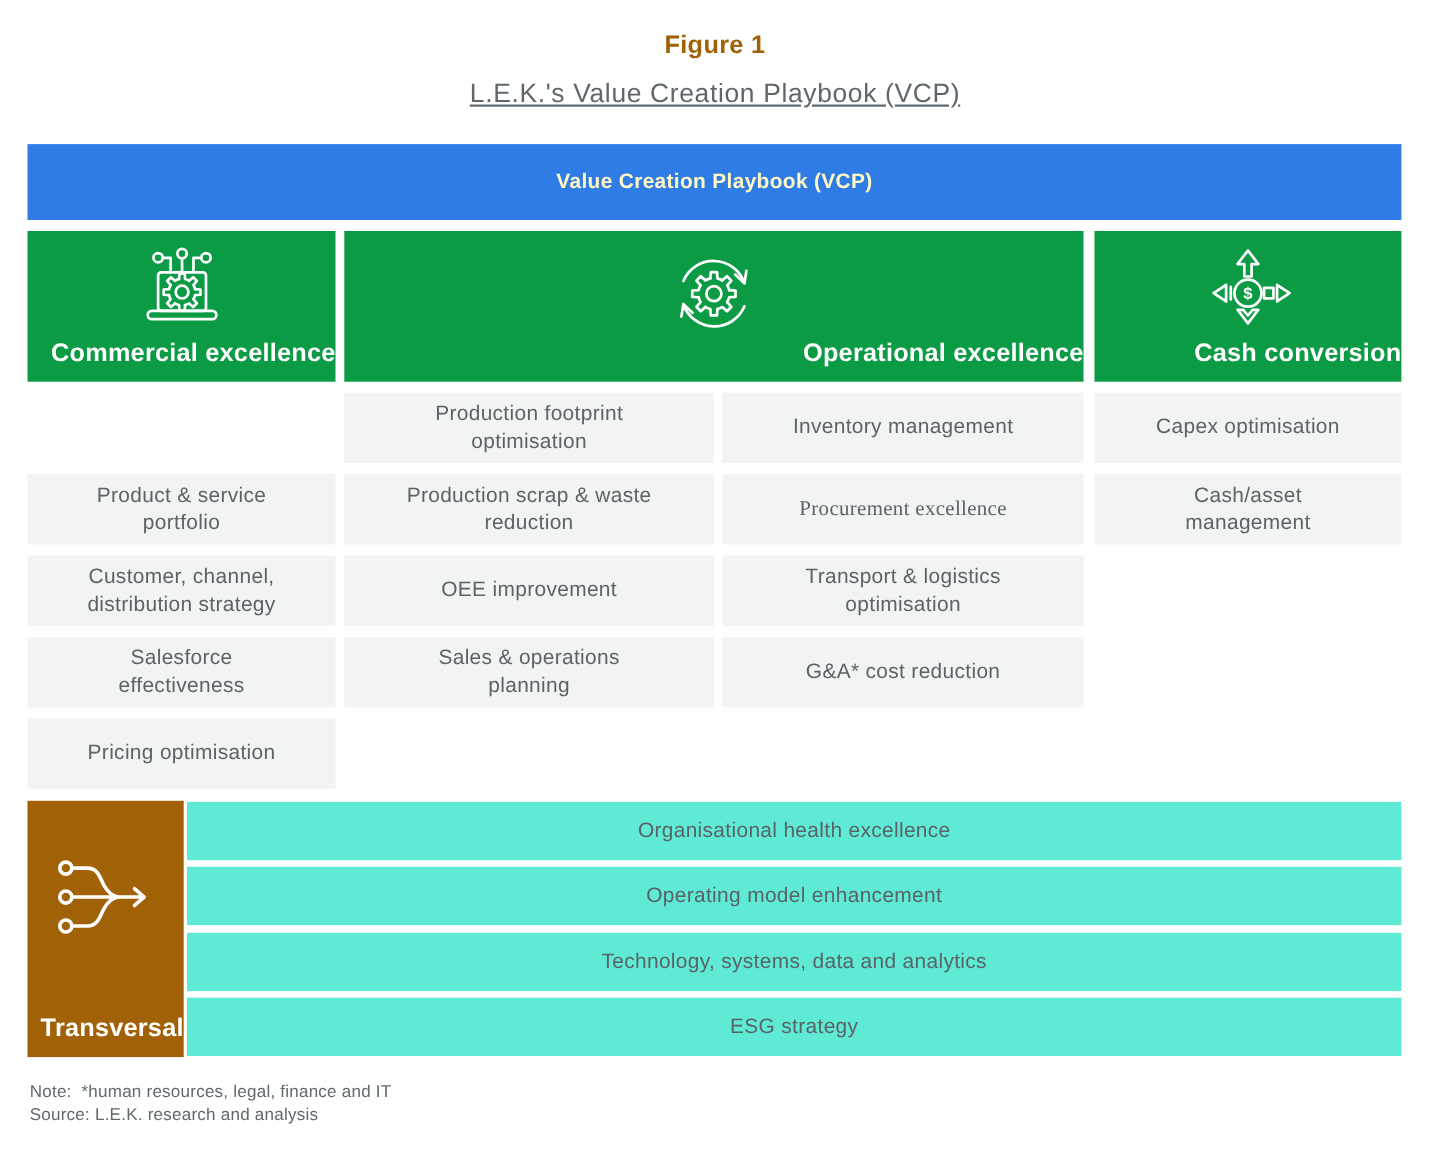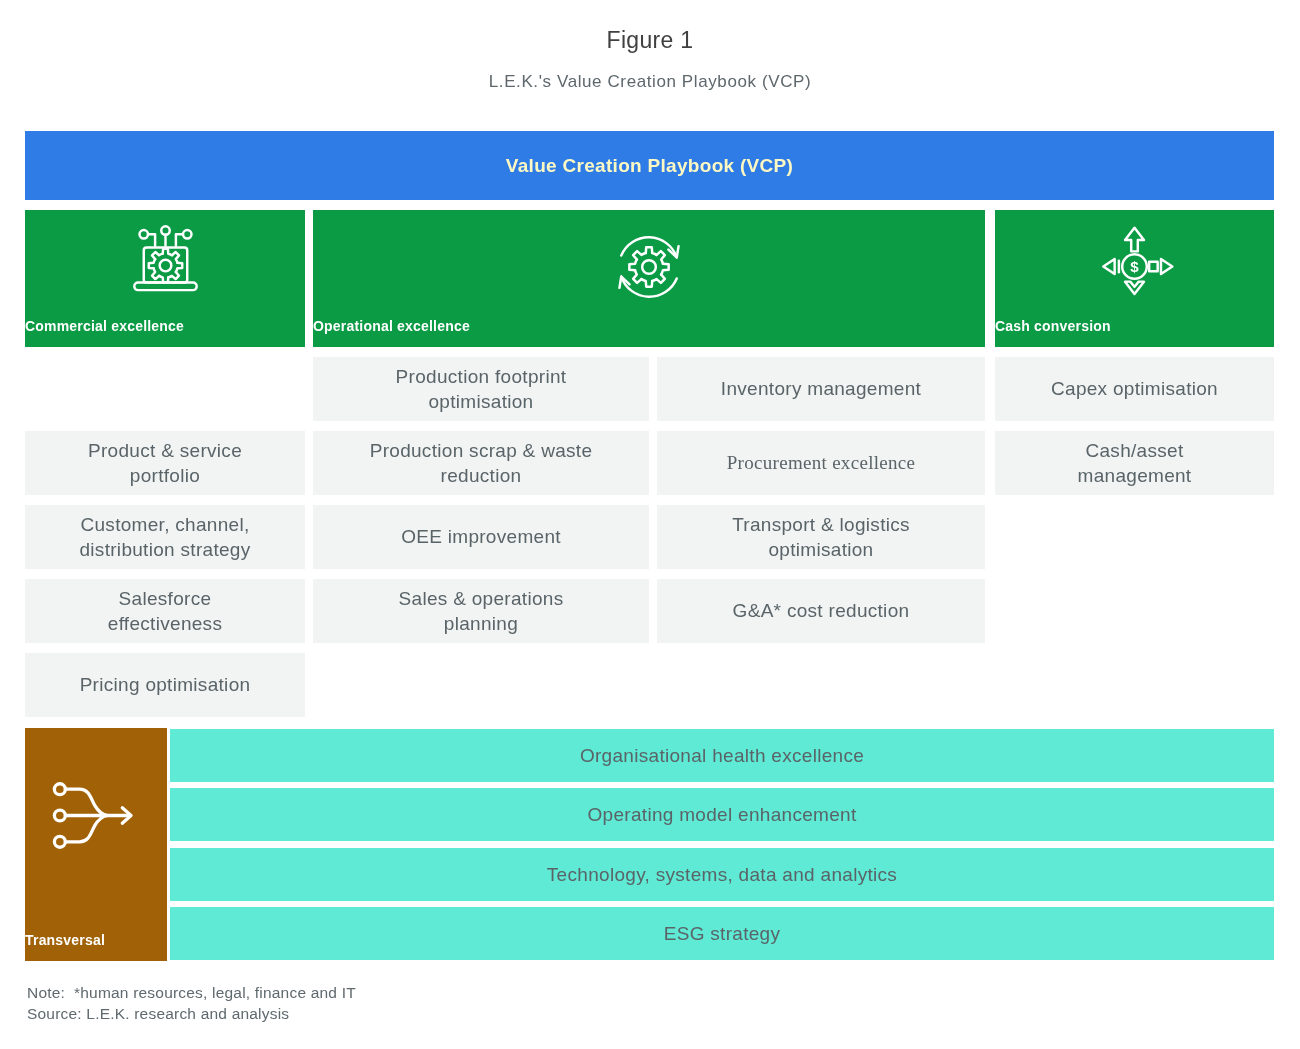--- a/index.html
+++ b/index.html
@@ -2,38 +2,38 @@
 <html><head>
 <meta charset="utf-8">
 <style>
   html,body{margin:0;padding:0;background:#fff;}
   .page{
     position:relative;width:1300px;height:1049px;background:#ffffff;
     font-family:"Liberation Sans",sans-serif;overflow:hidden;
   }
   .fig-label{
     position:absolute;top:27px;left:0;right:0;text-align:center;
-    color:#404040;font-size:23px;font-weight:normal;letter-spacing:.3px;
+    color:#a16207;font-size:23px;font-weight:bold;letter-spacing:.3px;
   }
   .fig-title{
     position:absolute;top:72px;left:0;right:0;text-align:center;
-    color:#5d676c;font-size:17px;letter-spacing:.6px;
+    color:#5d676c;font-size:24px;letter-spacing:.6px;text-decoration:underline;
   }
   .banner{
     position:absolute;left:25px;top:131px;width:1249px;height:69px;
     background:#2f7ce6;display:flex;align-items:center;justify-content:center;
     color:#fef9c3;font-size:19px;font-weight:bold;letter-spacing:.3px;
   }
   .hdr{
     position:absolute;top:210px;height:137px;background:#0b9b45;color:#fff;
   }
   .hdr svg.hdr-icon{display:block;margin:13px auto 0;}
   .hdr-label{
-    position:absolute;bottom:13px;left:0;right:0;text-align:left;
-    font-weight:bold;font-size:14px;letter-spacing:.2px;color:#fff;
+    position:absolute;bottom:13px;left:0;right:0;text-align:right;
+    font-weight:bold;font-size:23px;letter-spacing:.2px;color:#fff;
   }
   #hdr1{left:25px;width:280px;}
   #hdr2{left:313px;width:672px;}
   #hdr3{left:995px;width:279px;}
   .box{
     position:absolute;background:#f1f4f3;color:#5a6468;font-size:19px;
     line-height:25.5px;display:flex;align-items:center;justify-content:center;
     text-align:center;letter-spacing:.3px;
   }
   .box span{white-space:pre-line;}

